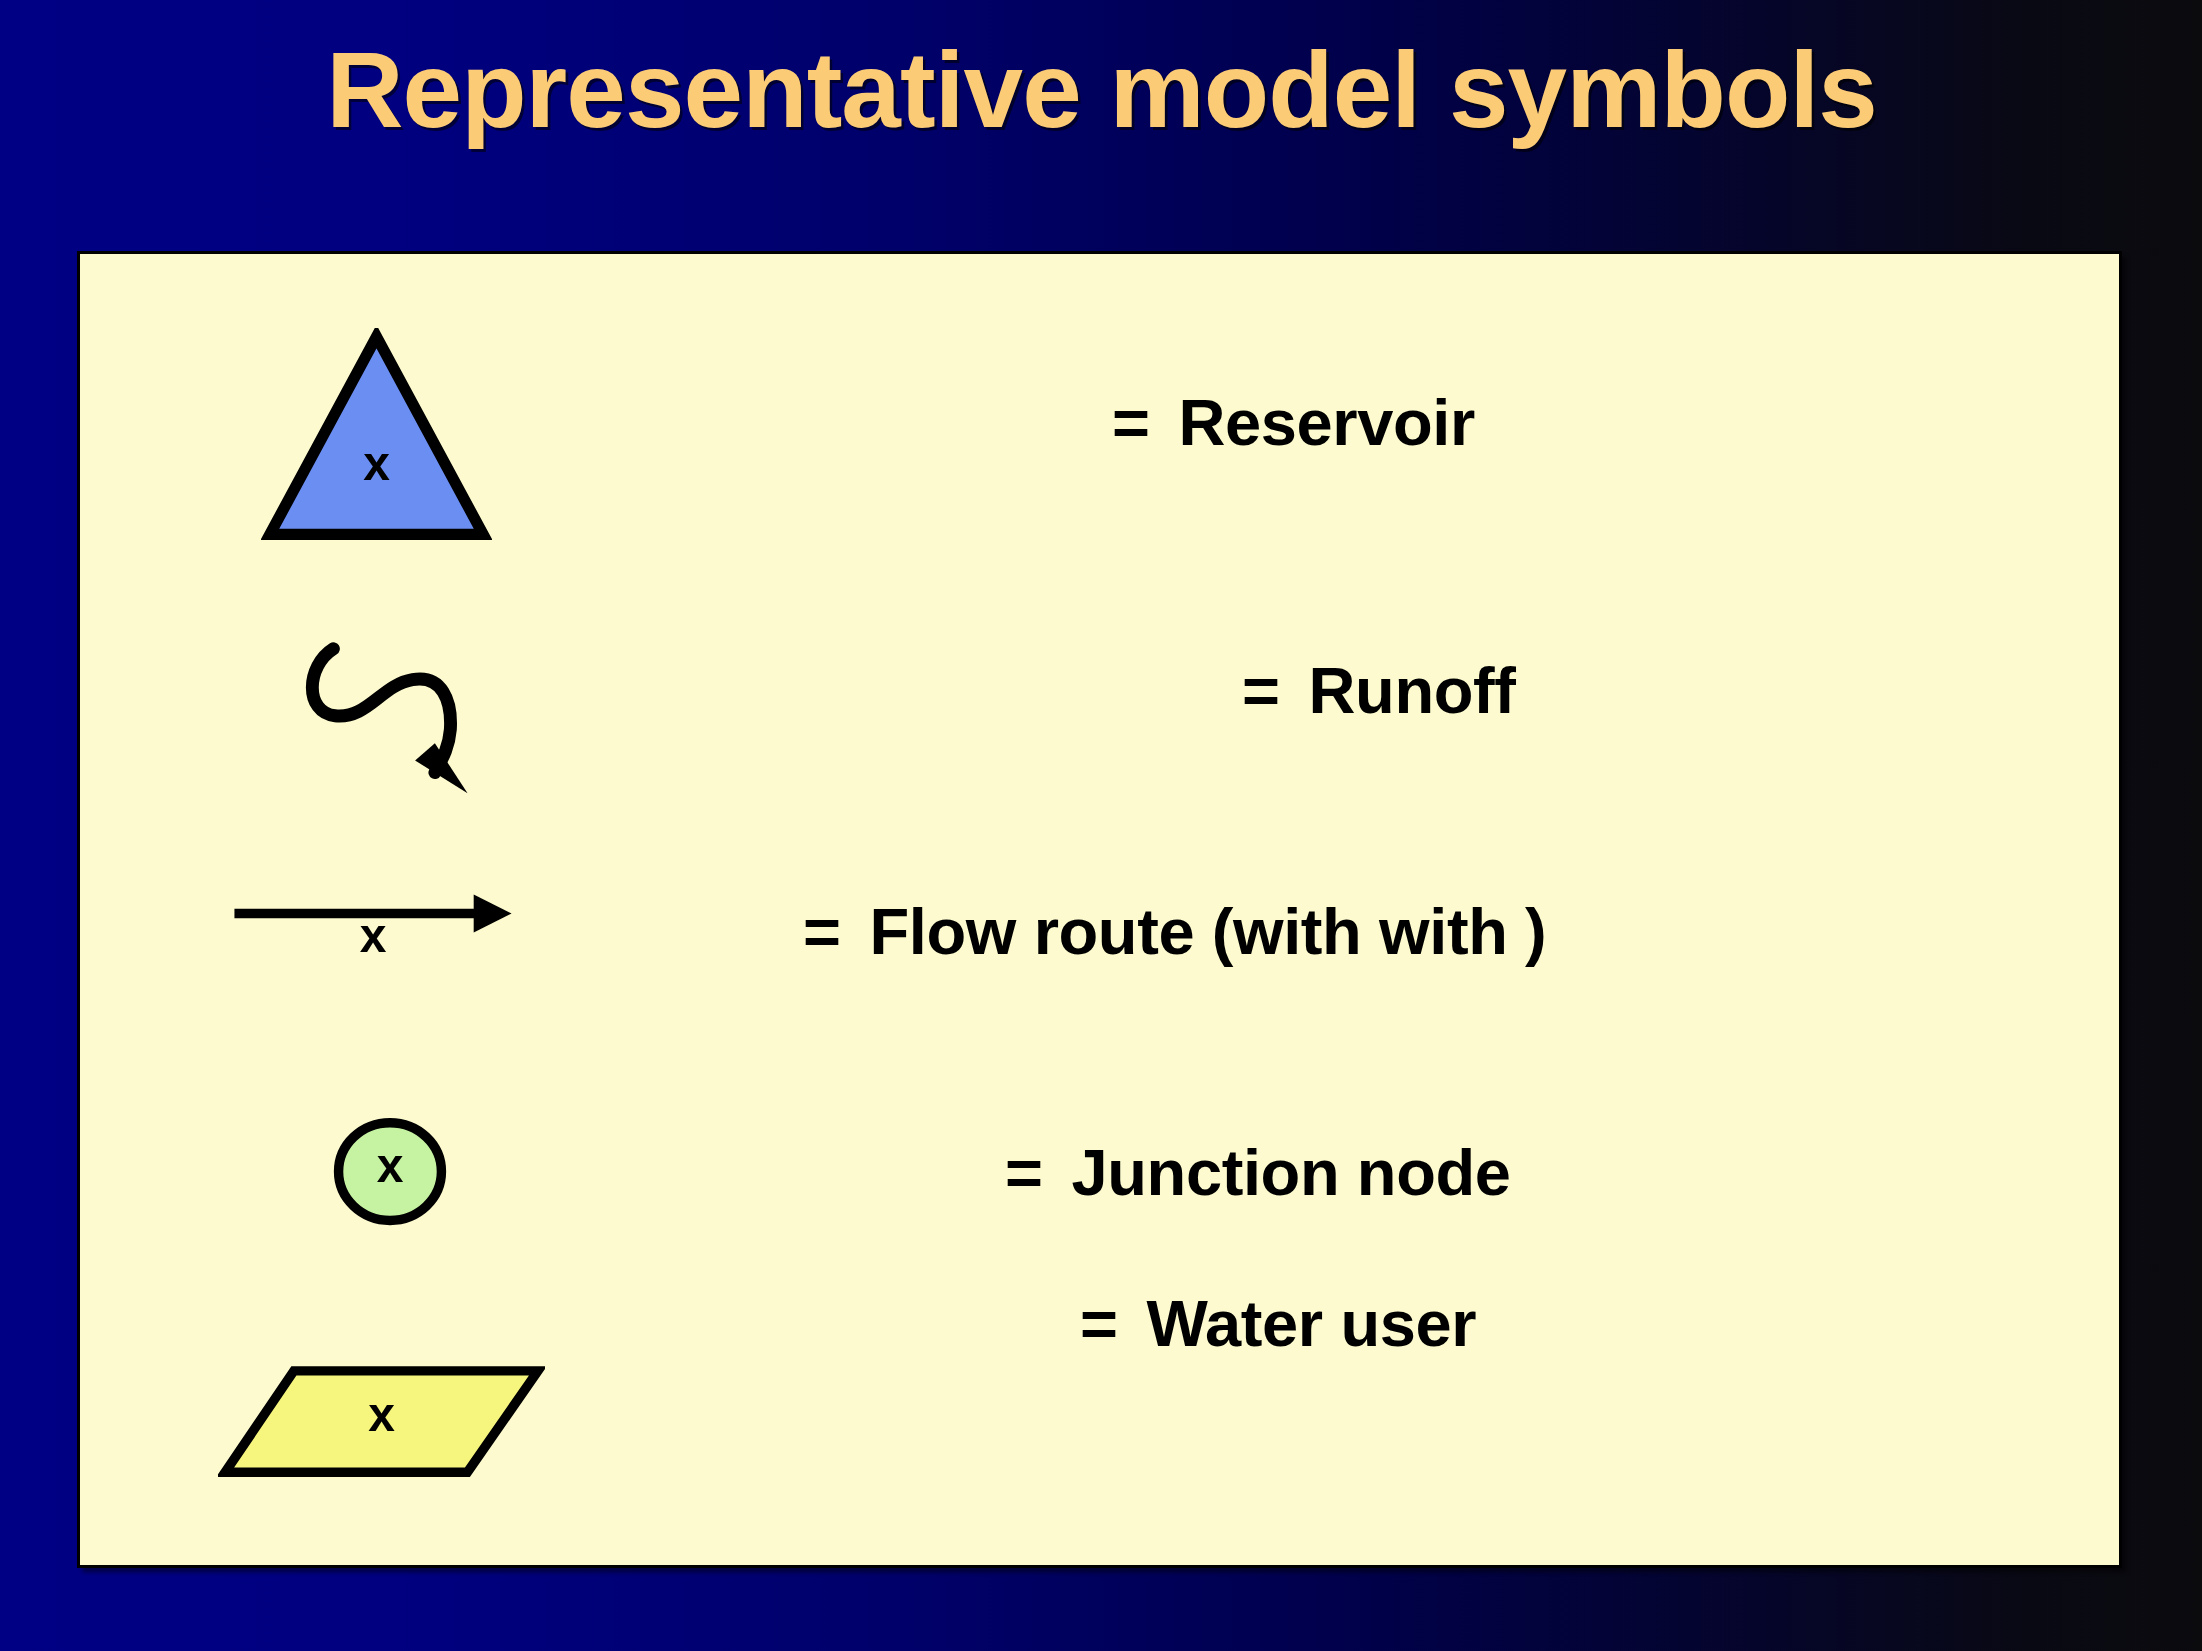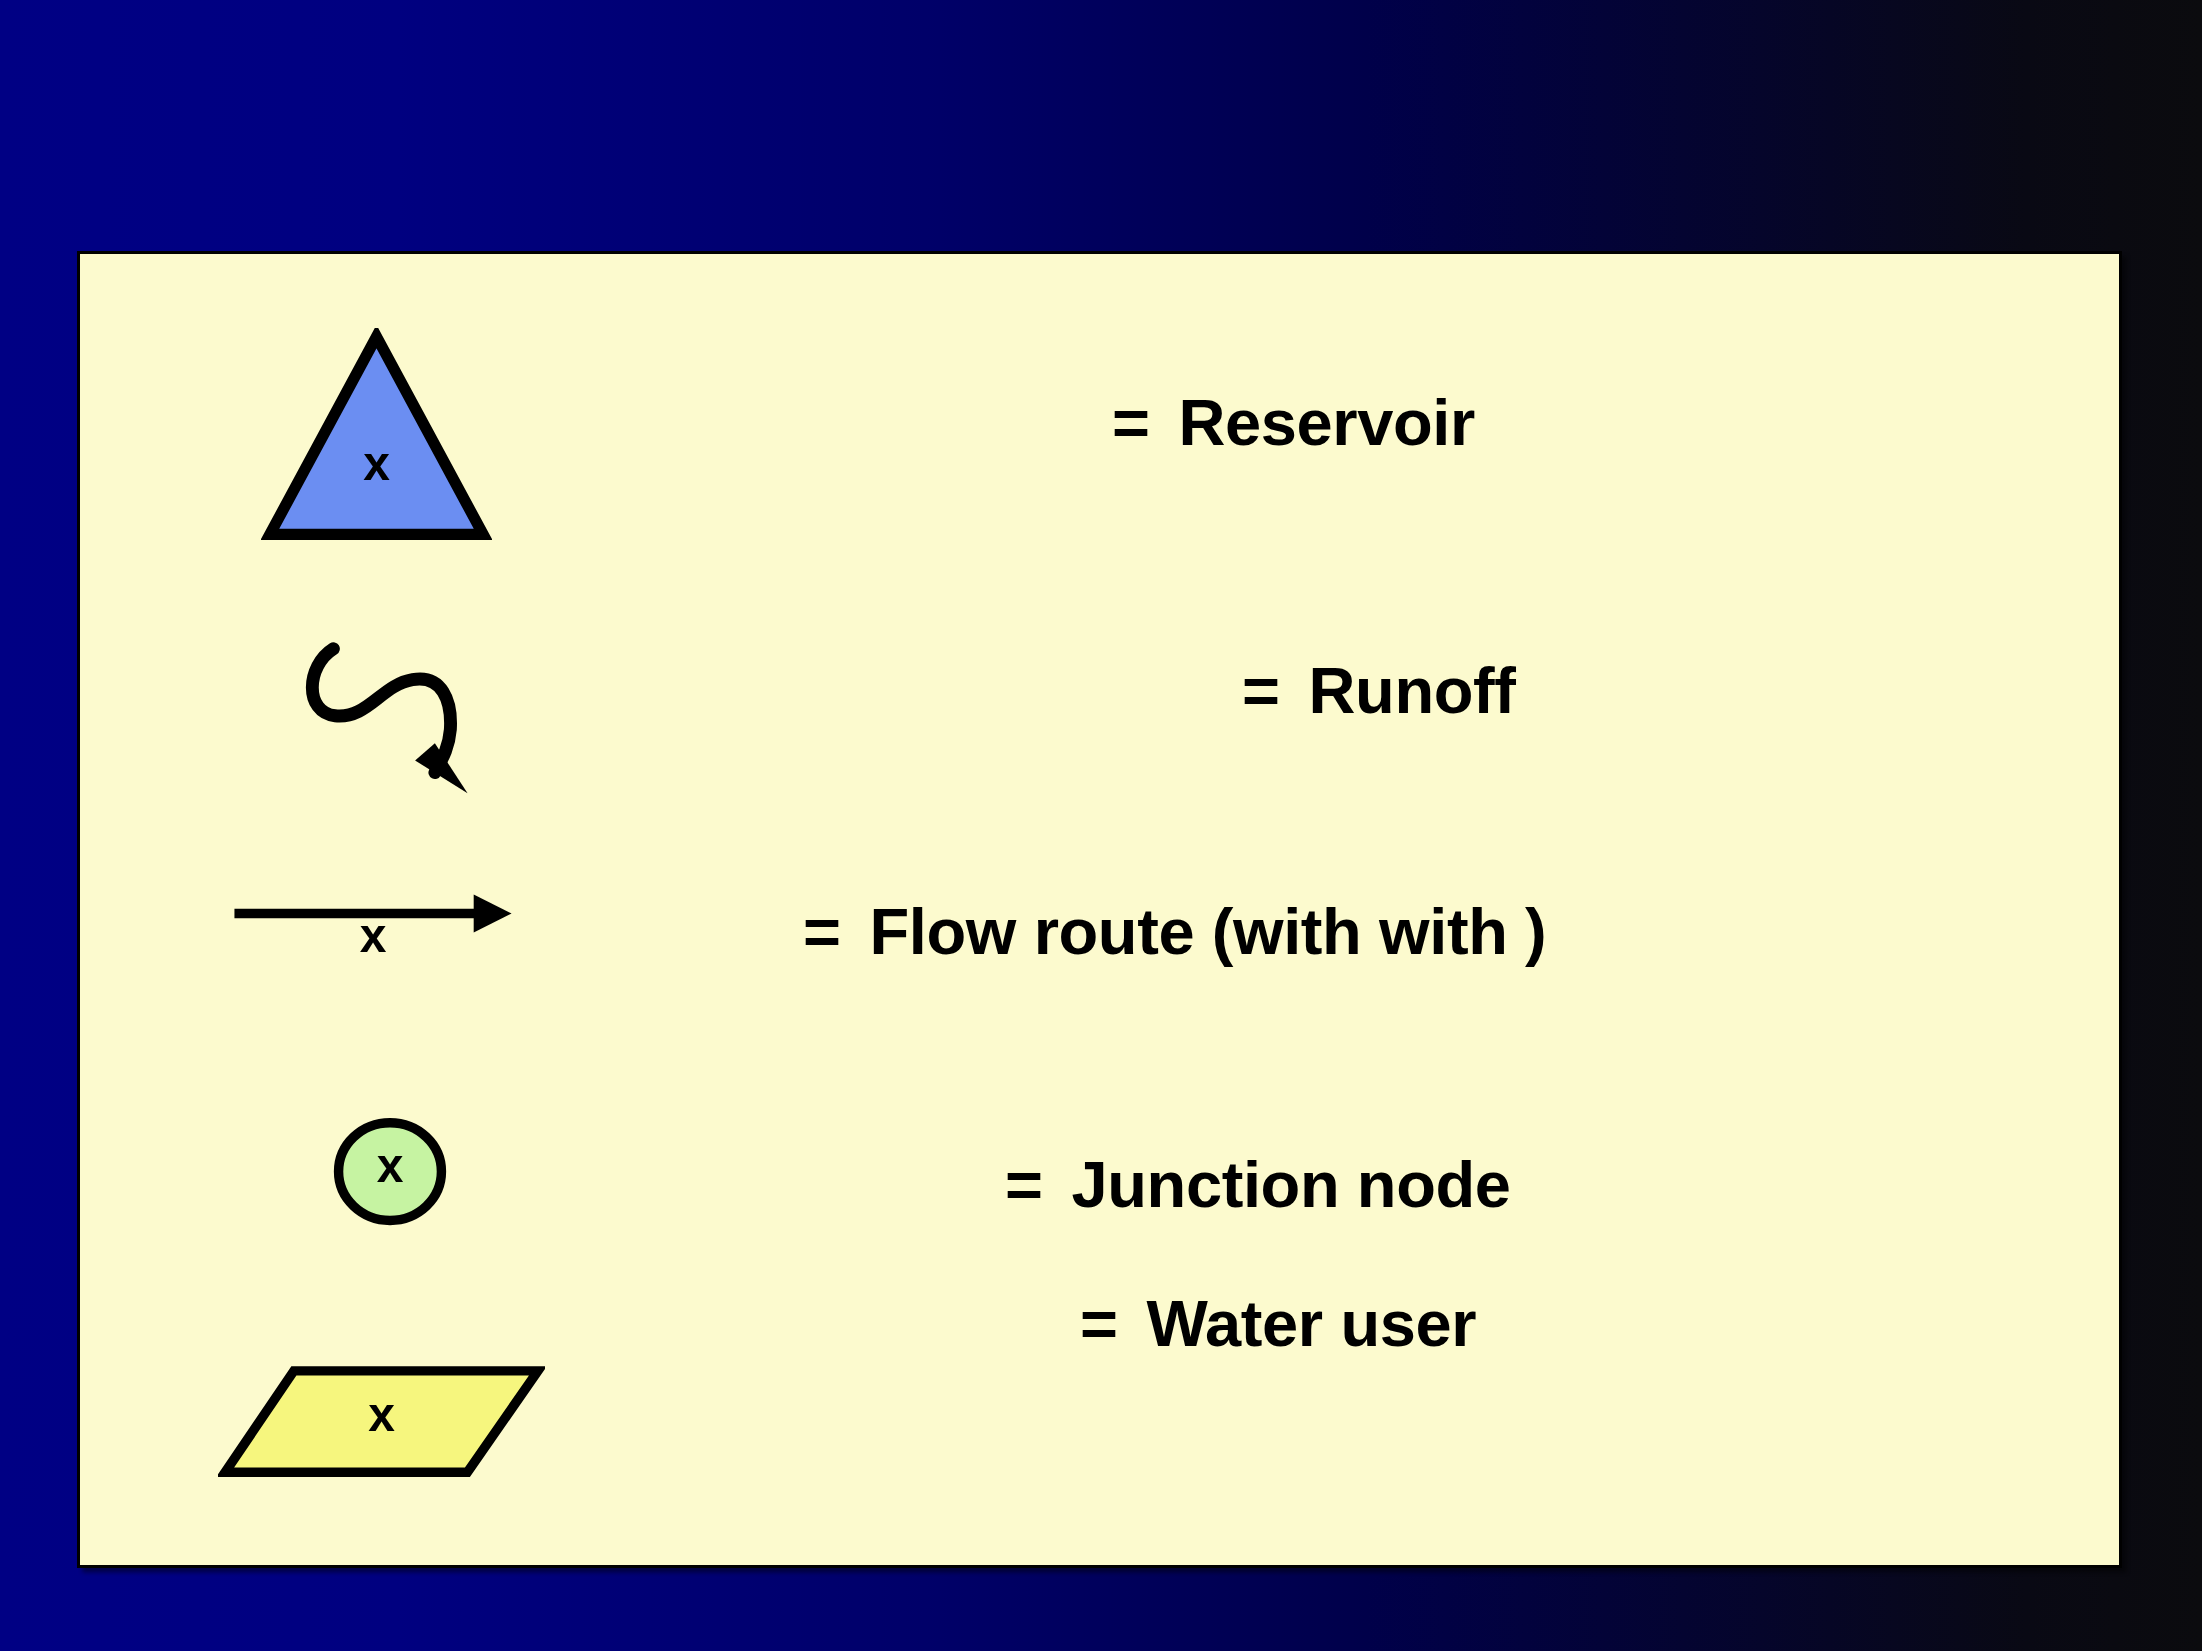--- a/index.html
+++ b/index.html
@@ -147,21 +147,20 @@
     top: 860px;
   }
   #r4-x {
     left: 250px;
     top: 888px;
     width: 120px;
   }
   #r4-label {
     left: 925px;
     top: 886px;
-    margin-top: 12px;
   }
 
   
   #r5-par {
     left: 138px;
     top: 1110px;
   }
   #r5-x {
     left: 138px;
     top: 1137px;
@@ -171,20 +170,21 @@
     left: 989px;
     top: 1037px;
     margin-left: 11px;
   }
 </style>
 </head>
 <body>
 
 <div id="slide">
 
+  <div id="title">Representative model symbols</div>
 
   <div id="panel">
 
     <div class="row">
       <div class="sym" id="r1-tri">
         <svg width="231" height="215" viewBox="0 0 268 250">
           <polygon points="134,10 258,240 10,240" fill="#6b8ef2" stroke="#000000" stroke-width="13" stroke-linejoin="miter"></polygon>
         </svg>
       </div>
       <div class="xmark" id="r1-x">x</div>

